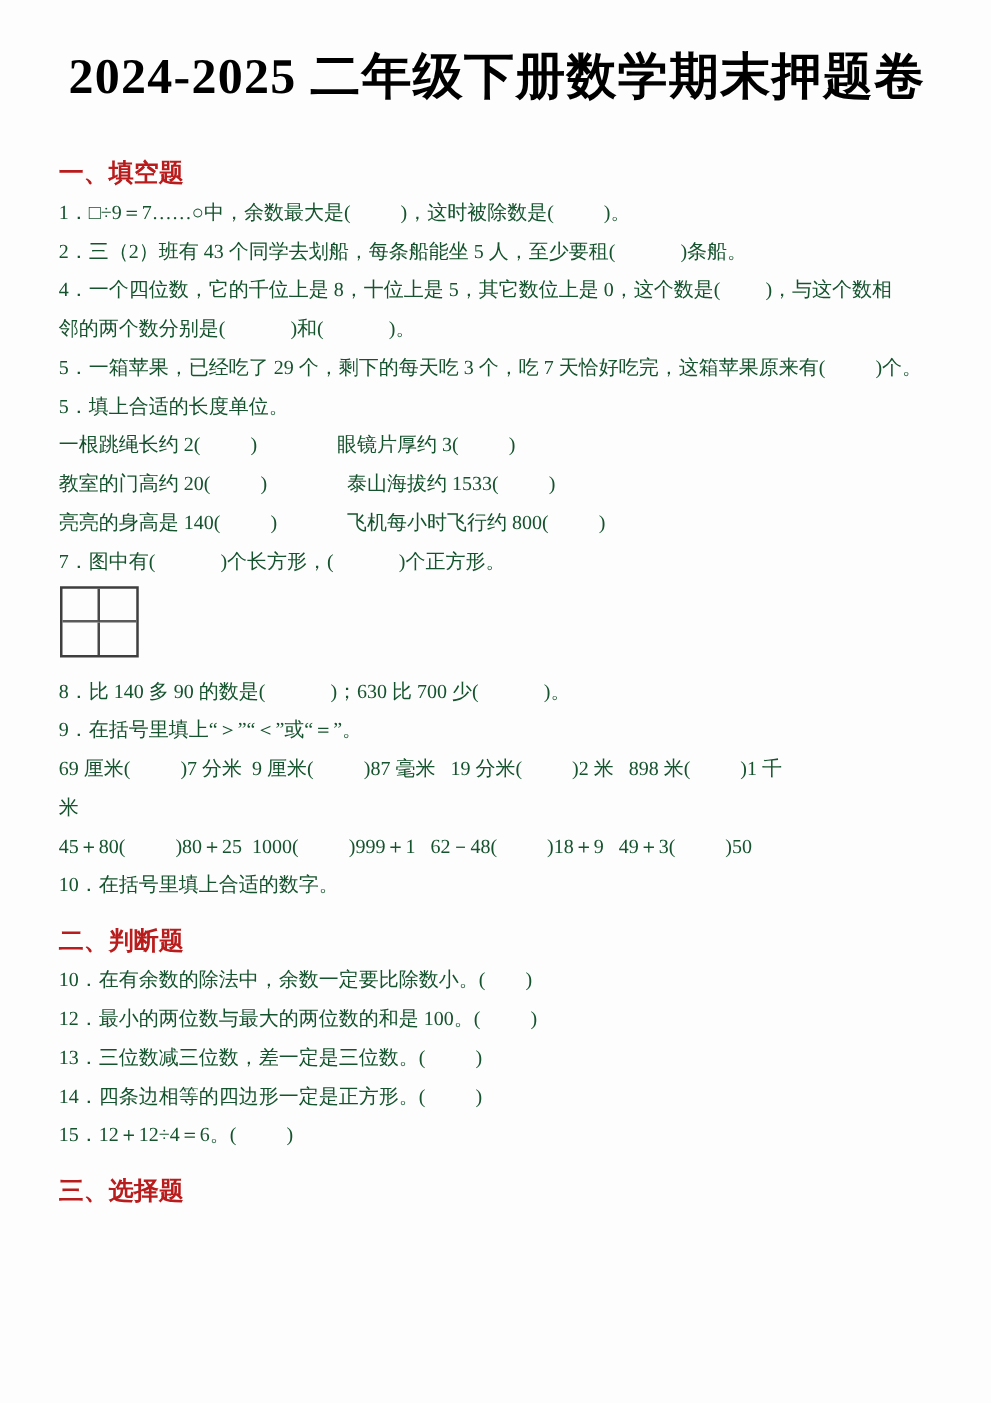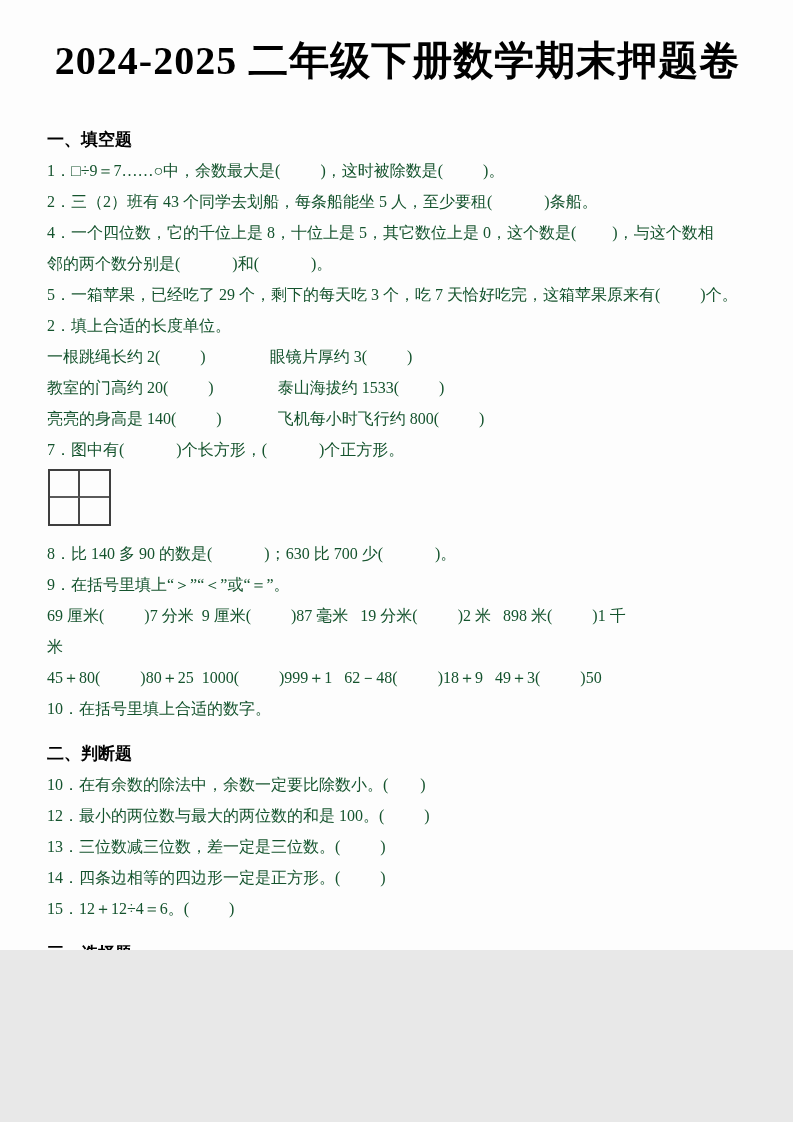--- a/index.html
+++ b/index.html
@@ -1,41 +1,41 @@
 <!DOCTYPE html>
 <html><head>
 <meta charset="utf-8">
 <style>
   html, body { margin: 0; padding: 0; background: #e8e8e8; }
   .page {
     position: relative;
     width: 793px;
-    height: 950px;
+    height: 1122px;
     box-sizing: border-box;
     margin: 0 auto;
     padding: 32px 45px 0 47px;
     background: #fdfdfd;
     color: #1d1d1d;
     font-family: "Liberation Serif", "DejaVu Serif", serif;
     overflow: hidden;
   }
   .title {
     text-align: center;
     font-weight: 700;
     font-size: 40px;
     line-height: 58px;
     letter-spacing: 1px;
     color: #000;
   }
   .sec {
-    font-size: 17px;
+    font-size: 20px;
     font-weight: 700;
     line-height: 31px;
     margin: 14px 0 0 0;
-    color: #000000;
+    color: #b91c1c;
   }
   .sec.first { margin-top: 34px; }
   .line {
     font-size: 16px;
     line-height: 31px;
     margin: 0;
     white-space: pre-wrap;
     color: #14532d;
   }
   .figure {
@@ -63,21 +63,21 @@
     <div>2024-2025 二年级下册数学期末押题卷</div>
   </div>
 
   <h2 class="sec first">一、填空题</h2>
 
   <p class="line">1．□÷9＝7……○中，余数最大是(          )，这时被除数是(          )。</p>
   <p class="line">2．三（2）班有 43 个同学去划船，每条船能坐 5 人，至少要租(             )条船。</p>
   <p class="line">4．一个四位数，它的千位上是 8，十位上是 5，其它数位上是 0，这个数是(         )，与这个数相</p>
   <p class="line">邻的两个数分别是(             )和(             )。</p>
   <p class="line">5．一箱苹果，已经吃了 29 个，剩下的每天吃 3 个，吃 7 天恰好吃完，这箱苹果原来有(          )个。</p>
-  <p class="line">2．填上合适的长度单位。</p>
+  <p class="line">5．填上合适的长度单位。</p>
   <p class="line">一根跳绳长约 2(          )                眼镜片厚约 3(          )</p>
   <p class="line">教室的门高约 20(          )                泰山海拔约 1533(          )</p>
   <p class="line">亮亮的身高是 140(          )              飞机每小时飞行约 800(          )</p>
   <p class="line">7．图中有(             )个长方形，(             )个正方形。</p>
 
   <div class="figure">
     <div class="cell"></div>
     <div class="cell"></div>
     <div class="cell"></div>
     <div class="cell"></div>

